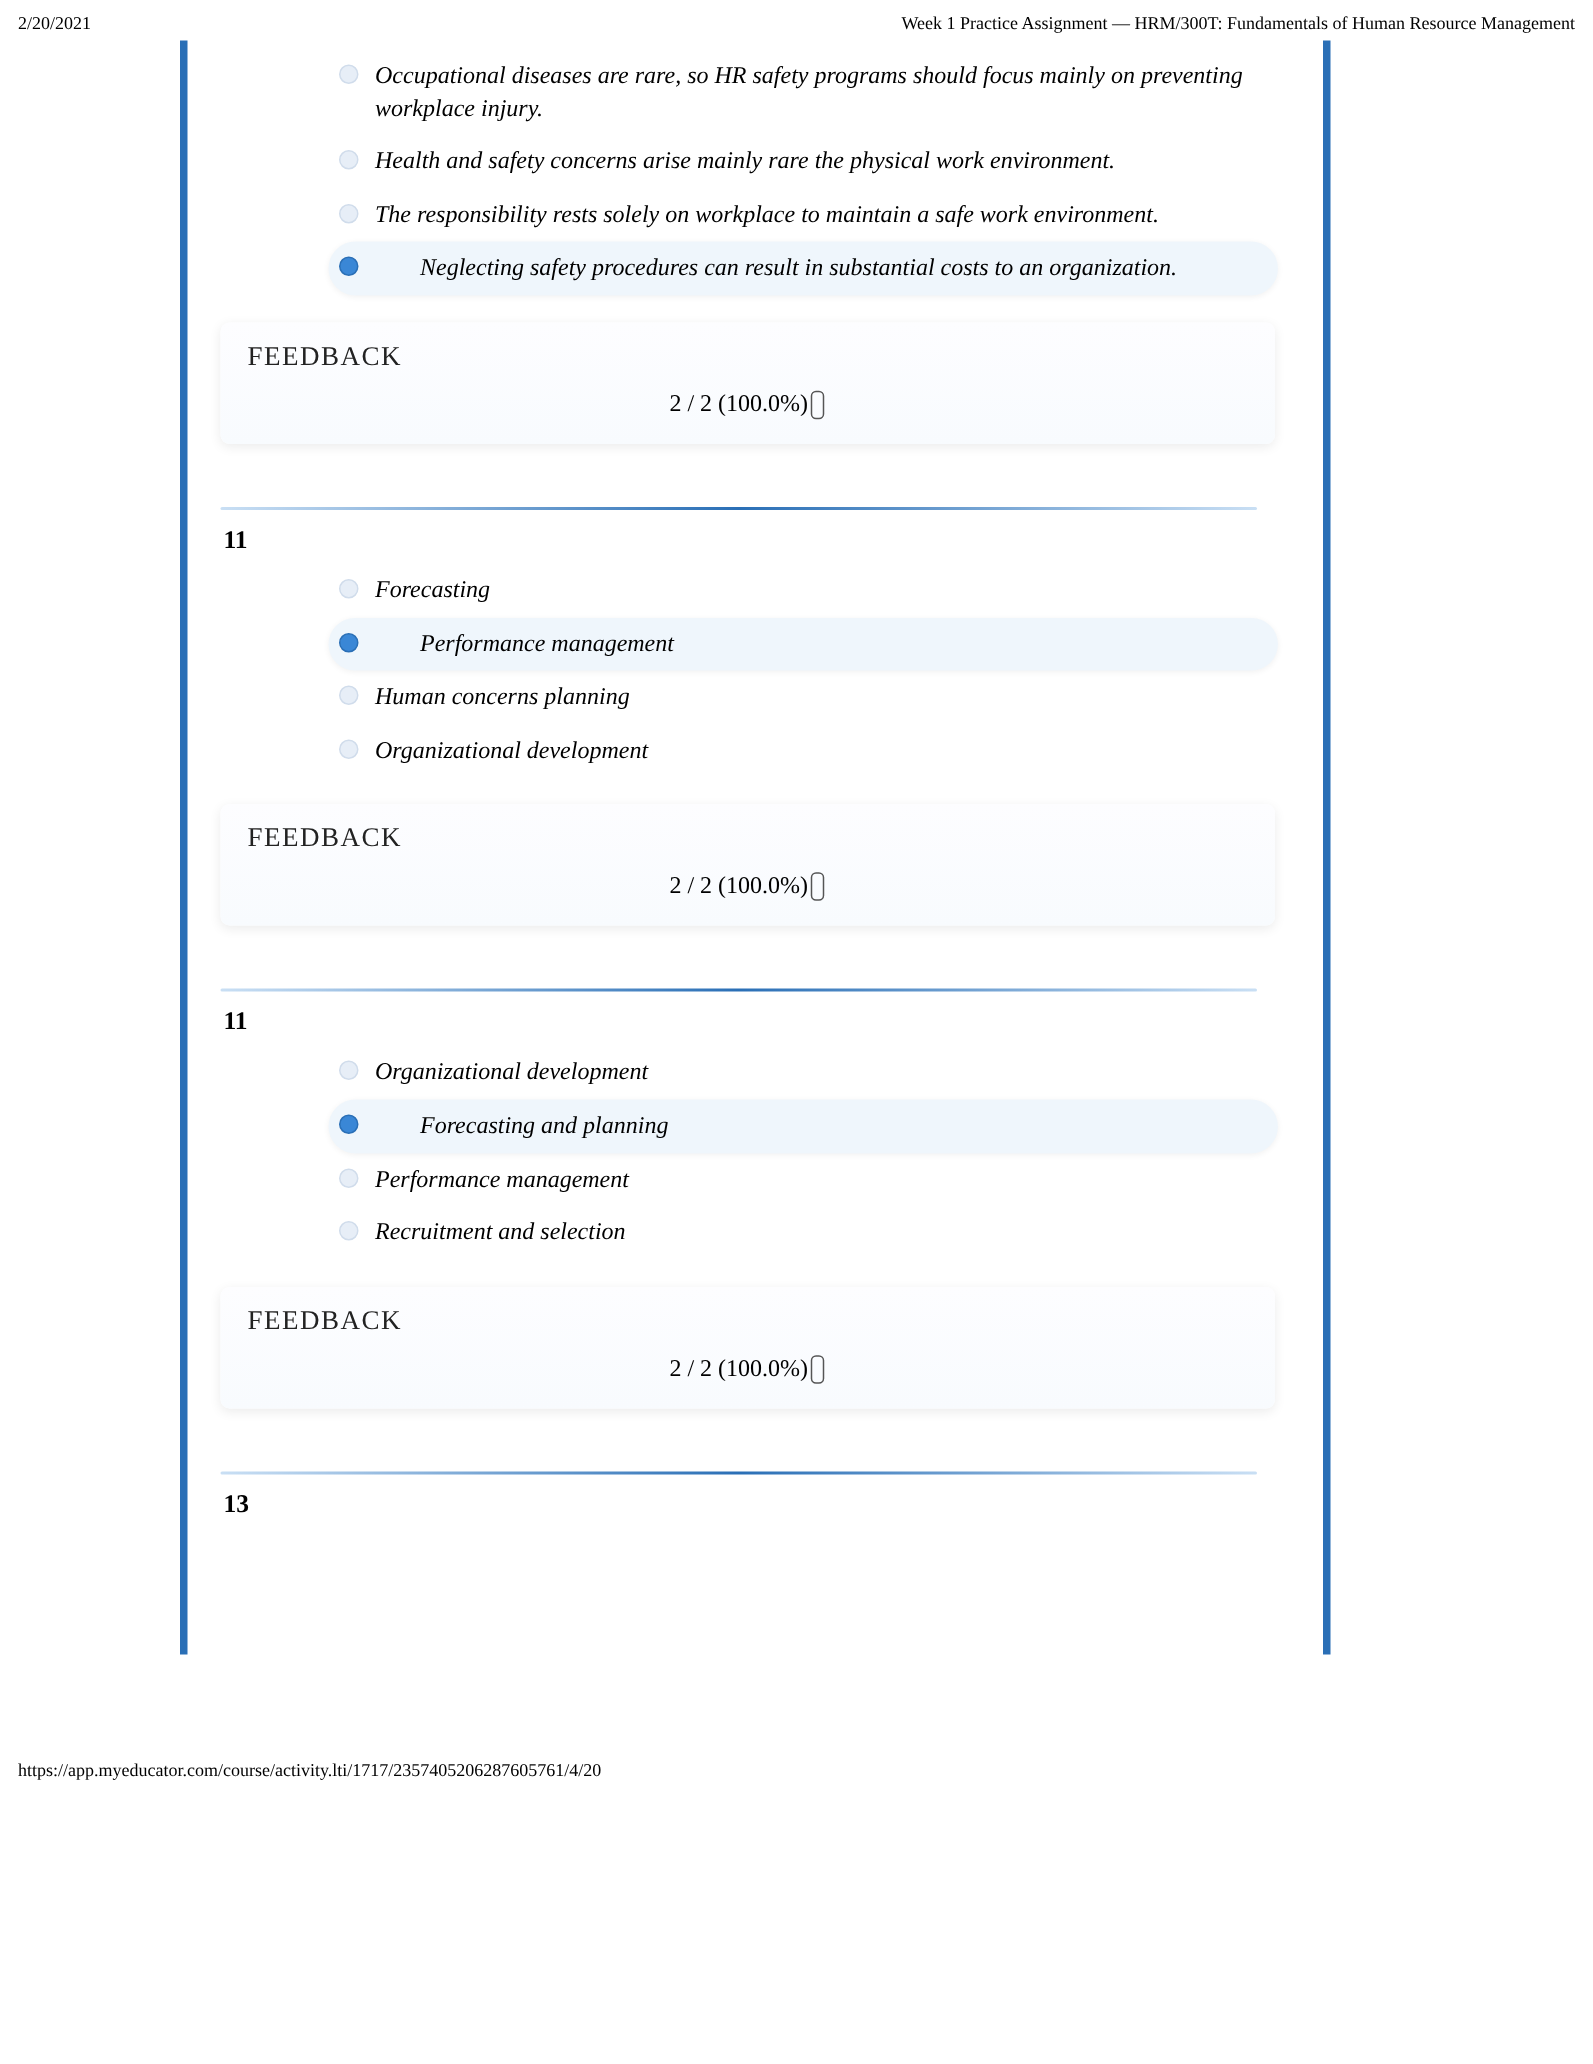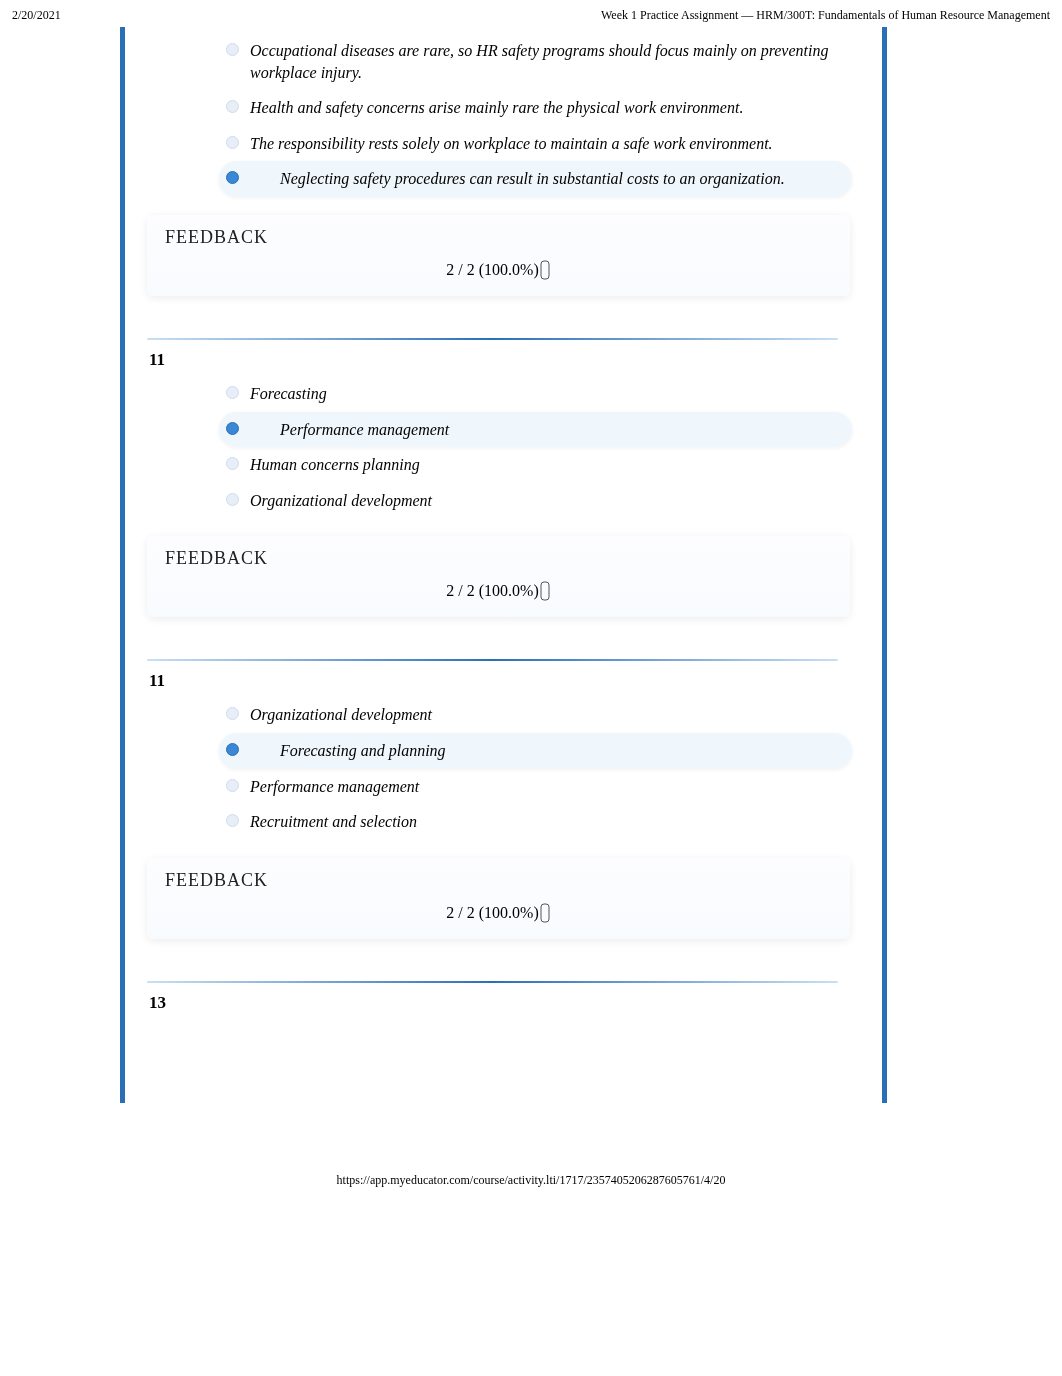--- a/index.html
+++ b/index.html
@@ -98,21 +98,21 @@
       height: 20px;
     }
     .divider {
       height: 2px;
       margin: 42px 22px 0 22px;
       background: linear-gradient(90deg, #c9dff4 0%, #2a6fb6 50%, #c9dff4 100%);
       border-radius: 1px;
     }
     .page-footer {
       display: flex;
-      justify-content: center;
+      justify-content: flex-start;
       font-size: 12px;
       padding: 30px 12px 10px 12px;
       margin-top: 40px;
     }
     .footer-url { }
     .footer-page { }
     .q13-spacer { height: 90px; }
   </style>
 </head>
 <body>

